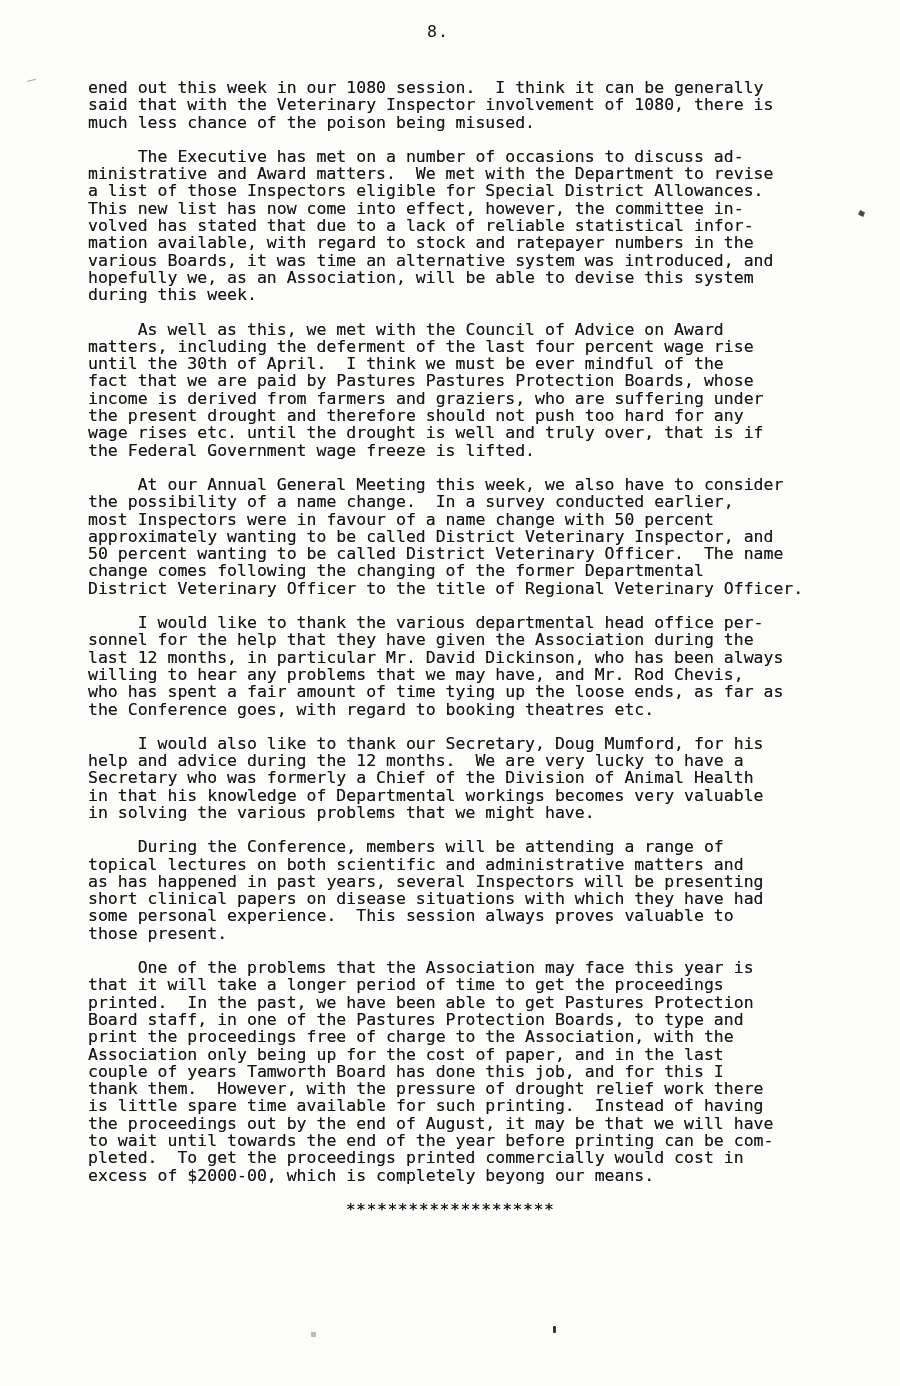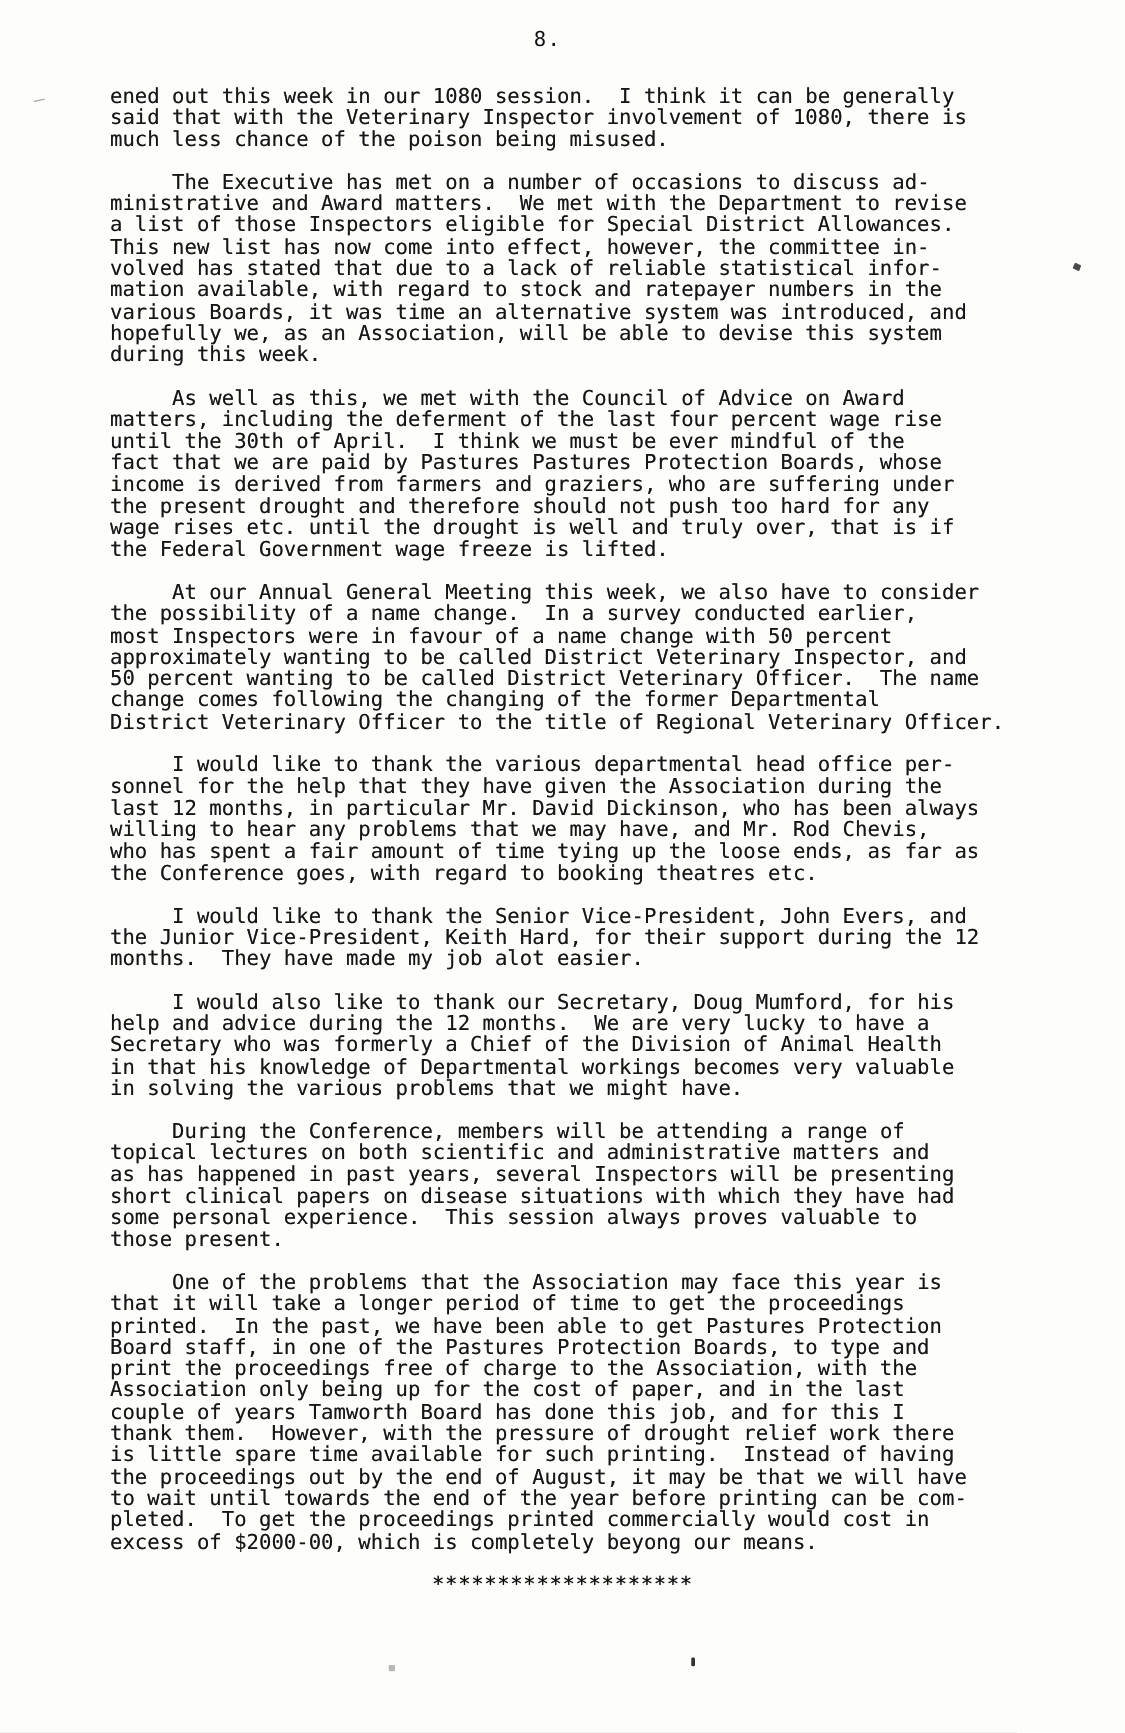--- a/index.html
+++ b/index.html
@@ -22,21 +22,21 @@
     top: 22px;
     left: 0;
     width: 876px;
     text-align: center;
     font-size: 16.5px;
     letter-spacing: 1px;
     color: #111;
   }
   .body-text {
     position: absolute;
-    top: 68px;
+    top: 79px;
     left: 88px;
     width: 762px;
   }
   .body-text p {
     margin: 0 0 17px 0;
     font-size: 16.5px;
     line-height: 17.3px;
     white-space: pre-wrap;
     color: #161616;
     text-shadow: 0 0 0.5px rgba(10,10,10,0.55);
@@ -126,23 +126,20 @@
 approximately wanting to be called District Veterinary Inspector, and
 50 percent wanting to be called District Veterinary Officer.  The name
 change comes following the changing of the former Departmental
 District Veterinary Officer to the title of Regional Veterinary Officer.</p>
     <p>     I would like to thank the various departmental head office per-
 sonnel for the help that they have given the Association during the
 last 12 months, in particular Mr. David Dickinson, who has been always
 willing to hear any problems that we may have, and Mr. Rod Chevis,
 who has spent a fair amount of time tying up the loose ends, as far as
 the Conference goes, with regard to booking theatres etc.</p>
-    <p>     I would like to thank the Senior Vice-President, John Evers, and
-the Junior Vice-President, Keith Hard, for their support during the 12
-months.  They have made my job alot easier.</p>
     <p>     I would also like to thank our Secretary, Doug Mumford, for his
 help and advice during the 12 months.  We are very lucky to have a
 Secretary who was formerly a Chief of the Division of Animal Health
 in that his knowledge of Departmental workings becomes very valuable
 in solving the various problems that we might have.</p>
     <p>     During the Conference, members will be attending a range of
 topical lectures on both scientific and administrative matters and
 as has happened in past years, several Inspectors will be presenting
 short clinical papers on disease situations with which they have had
 some personal experience.  This session always proves valuable to

